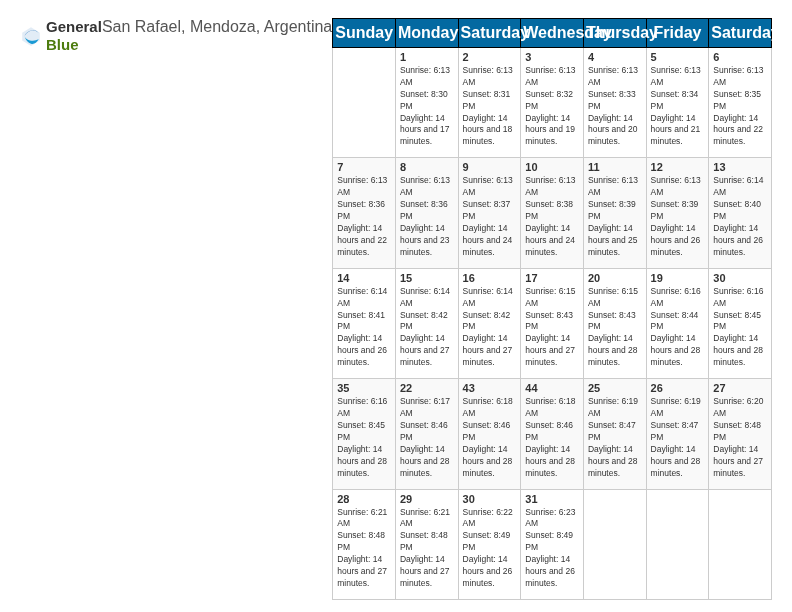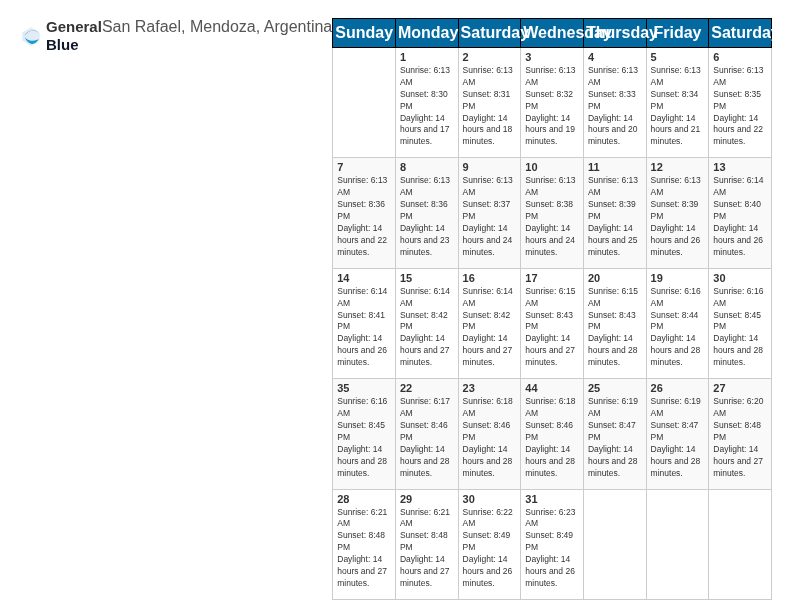--- a/index.html
+++ b/index.html
@@ -29,21 +29,21 @@
       gap: 4px;
     }
     .logo-text-general {
       font-size: 15px;
       font-weight: bold;
       color: #333;
     }
     .logo-text-blue {
       font-size: 15px;
       font-weight: bold;
-      color: #0f172a;
+      color: #4d7c0f;
     }
     .logo-icon {
       width: 22px;
       height: 22px;
     }
     .title-block {
       text-align: right;
     }
     .month-title {
       font-size: 32px;
@@ -266,21 +266,21 @@
           Sunrise: 6:16 AM<br>Sunset: 8:45 PM<br>Daylight: 14 hours and 28 minutes.
         </div>
           </td>
           <td>
             <span class="day-number">22</span>
         <div class="day-info">
           Sunrise: 6:17 AM<br>Sunset: 8:46 PM<br>Daylight: 14 hours and 28 minutes.
         </div>
           </td>
           <td>
-            <span class="day-number">23</span>
+            <span class="day-number">43</span>
         <div class="day-info">
           Sunrise: 6:18 AM<br>Sunset: 8:46 PM<br>Daylight: 14 hours and 28 minutes.
         </div>
           </td>
           <td>
             <span class="day-number">44</span>
         <div class="day-info">
           Sunrise: 6:18 AM<br>Sunset: 8:46 PM<br>Daylight: 14 hours and 28 minutes.
         </div>
           </td>

